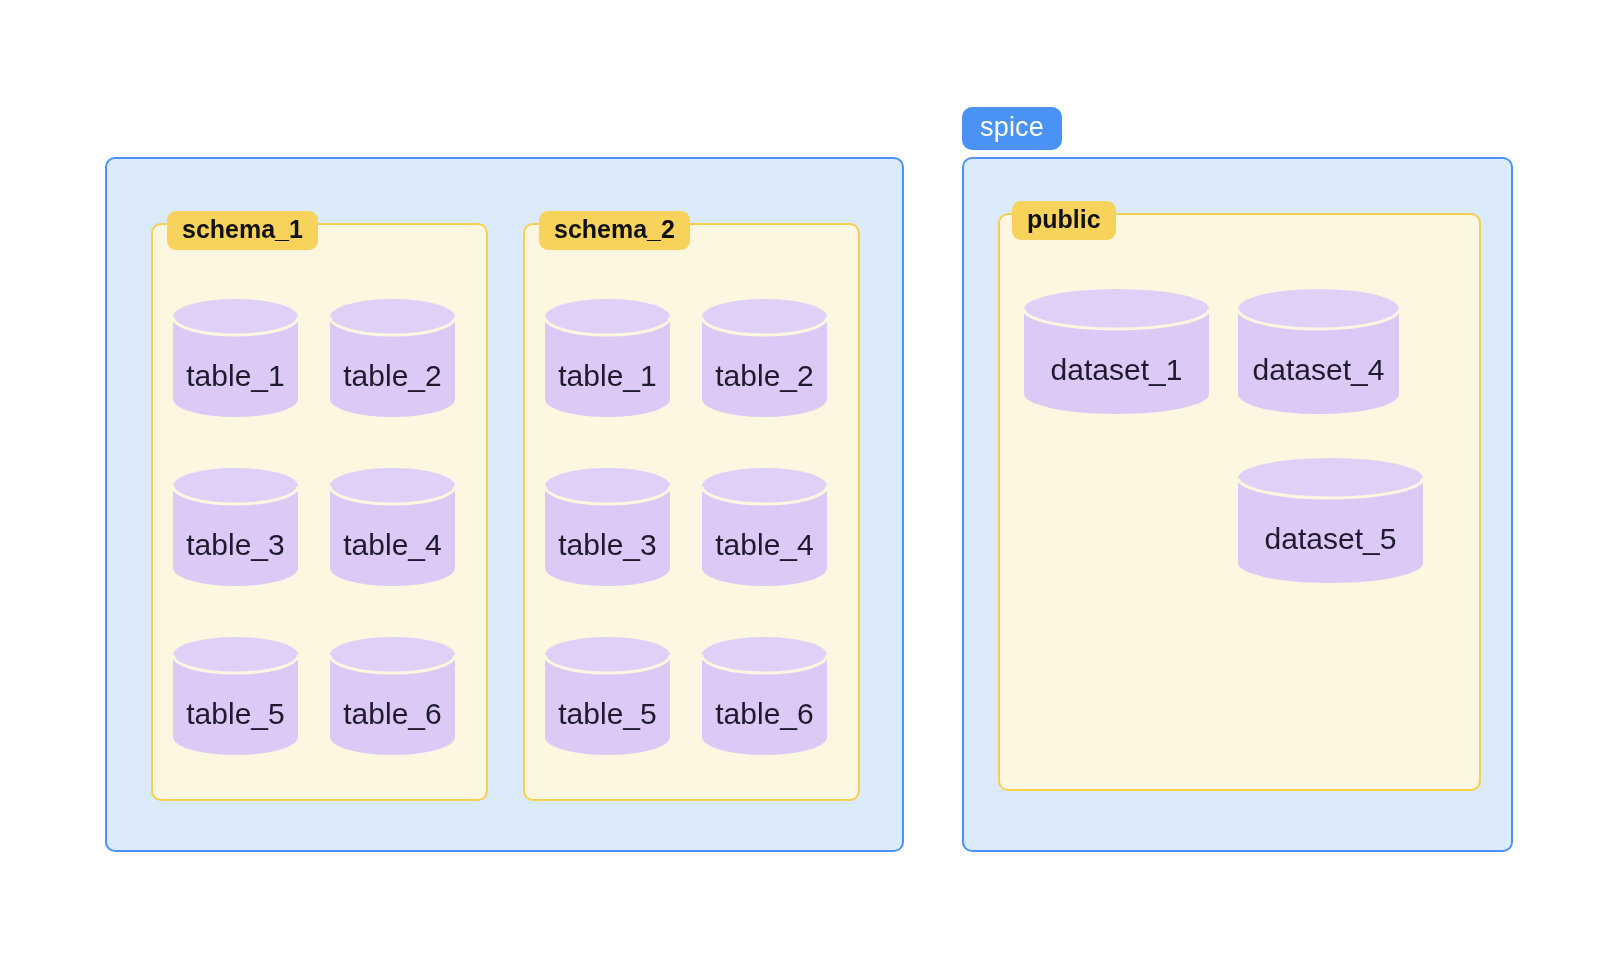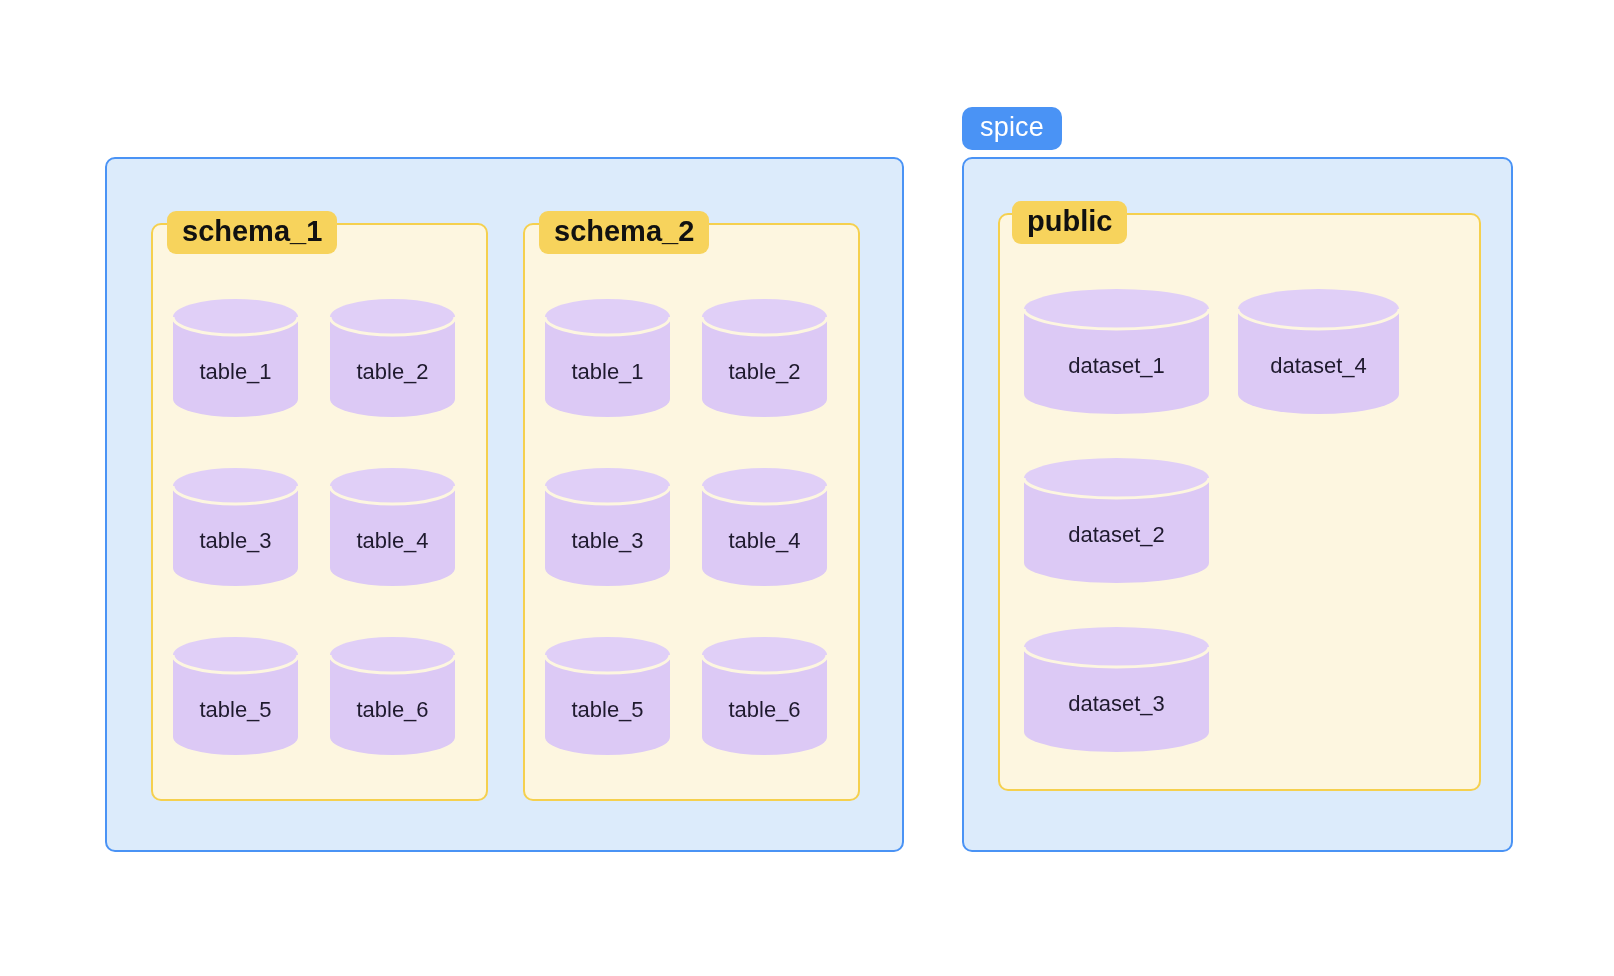--- a/index.html
+++ b/index.html
@@ -53,21 +53,21 @@
     border: 2px solid #f5d04e;
     border-radius: 10px;
   }
 
   .schema-badge {
     position: absolute;
     background: #f7d35c;
     color: #111111;
     border-radius: 9px;
     padding: 6px 15px 8px 15px;
-    font-size: 29px;
+    font-size: 25px;
     font-weight: 700;
     line-height: 1.0;
     white-space: nowrap;
     z-index: 3;
   }
 
   
   .cyl {
     position: absolute;
   }
@@ -77,21 +77,21 @@
     width: 100%;
     height: 100%;
     overflow: visible;
   }
 
   .cyl-label {
     position: absolute;
     left: 0;
     right: 0;
     text-align: center;
-    font-size: 22px;
+    font-size: 30px;
     font-weight: 400;
     color: #1f1a2e;
     line-height: 1.0;
     white-space: nowrap;
     pointer-events: none;
   }
 </style>
 </head>
 <body>
 
@@ -244,37 +244,29 @@
 
         <div class="cyl" style="left:238px; top:74px; width:161px; height:125px;">
           <svg class="cyl-svg" viewBox="0 0 185 125" preserveAspectRatio="none">
             <path d="M0,20 L0,105 A92.5,20 0 0 0 185,105 L185,20 Z" fill="#dcc9f5"></path>
             <ellipse cx="92.5" cy="20" rx="92.5" ry="20" fill="#e0cff7"></ellipse>
             <path d="M0,20 A92.5,20 0 0 0 185,20" fill="none" stroke="#fdf6e0" stroke-width="3"></path>
           </svg>
           <div class="cyl-label" style="top:66px;">dataset_4</div>
         </div>
 
-        <div class="cyl" style="left:24px; top:243px; width:185px; height:125px;">
+
+        <div class="cyl" style="left:238px; top:243px; width:185px; height:125px;">
           <svg class="cyl-svg" viewBox="0 0 185 125" preserveAspectRatio="none">
             <path d="M0,20 L0,105 A92.5,20 0 0 0 185,105 L185,20 Z" fill="#dcc9f5"></path>
             <ellipse cx="92.5" cy="20" rx="92.5" ry="20" fill="#e0cff7"></ellipse>
             <path d="M0,20 A92.5,20 0 0 0 185,20" fill="none" stroke="#fdf6e0" stroke-width="3"></path>
           </svg>
-          <div class="cyl-label" style="top:66px;">dataset_2</div>
-        </div>
-
-
-        <div class="cyl" style="left:24px; top:412px; width:185px; height:125px;">
-          <svg class="cyl-svg" viewBox="0 0 185 125" preserveAspectRatio="none">
-            <path d="M0,20 L0,105 A92.5,20 0 0 0 185,105 L185,20 Z" fill="#dcc9f5"></path>
-            <ellipse cx="92.5" cy="20" rx="92.5" ry="20" fill="#e0cff7"></ellipse>
-            <path d="M0,20 A92.5,20 0 0 0 185,20" fill="none" stroke="#fdf6e0" stroke-width="3"></path>
-          </svg>
-          <div class="cyl-label" style="top:66px;">dataset_3</div>
-        </div>
+          <div class="cyl-label" style="top:66px;">dataset_5</div>
+        </div>
+
 
       </div>
 
     </div>
   </div>
 
 </div>
 
 </body></html>

